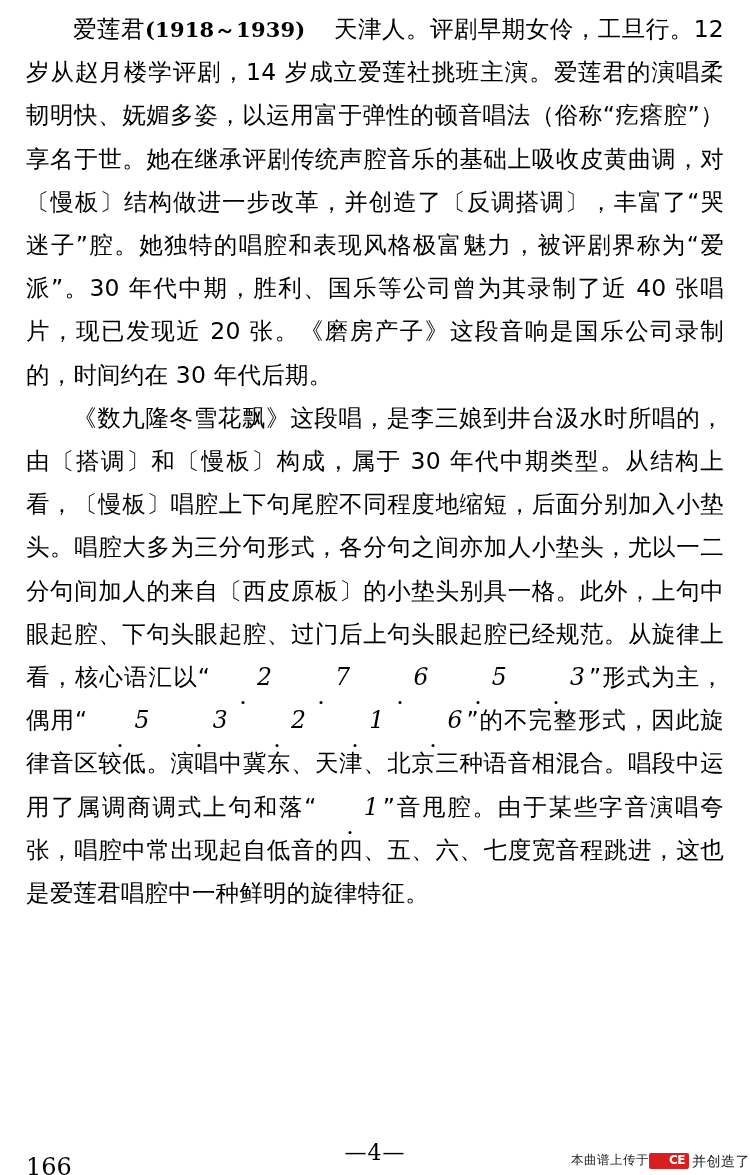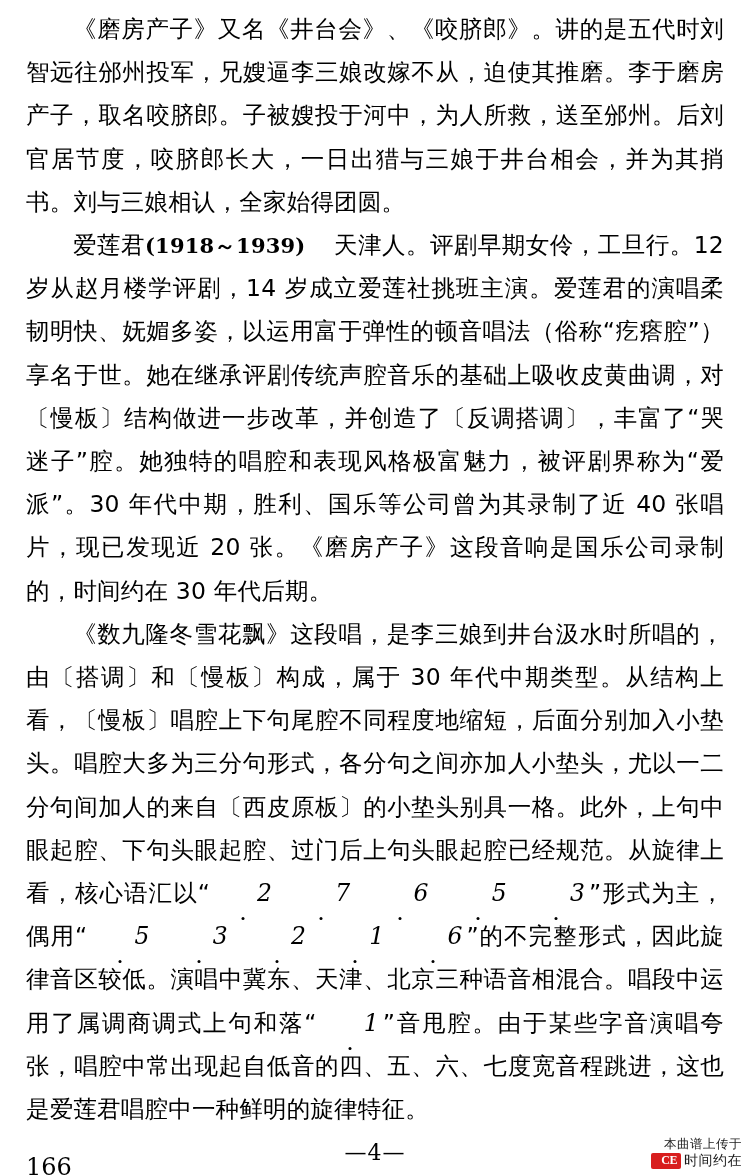--- a/index.html
+++ b/index.html
@@ -85,71 +85,69 @@
     left: 0;
     right: 0;
     bottom: 10px;
     text-align: center;
     font-size: 22px;
     font-family: "DejaVu Serif", "Liberation Serif", serif;
     letter-spacing: 1px;
   }
   .watermark {
     position: absolute;
-    right: 8px;
+    right: 0;
     bottom: 6px;
     display: flex;
-    flex-direction: column;
+    flex-direction: row;
     align-items: flex-end;
     line-height: 1.15;
-    font-family: Liberation Serif, serif;
   }
   .wm-top {
     font-size: 12.5px;
     color: #222;
     letter-spacing: 0.5px;
     margin-bottom: 2px;
   }
   .wm-brand {
     display: flex;
     align-items: center;
     gap: 3px;
   }
   .wm-logo {
     background: #d81e1e;
     color: #fff;
     font-size: 12px;
     font-weight: bold;
-    padding: 1px 4px 2px 10px;
+    padding: 1px 4px 2px 20px;
     border-radius: 2px;
     line-height: 1.05;
     letter-spacing: -0.5px;
   }
   .wm-name {
     font-size: 14px;
     color: #1a1a1a;
     letter-spacing: 0.5px;
   }
 </style>
 </head>
 <body>
 
 <div class="page">
 
-  <p class="para indent">《磨房产子》又名《井台会》、《咬脐郎》。讲的是五代时刘智远往邠州投军，兄嫂逼李三娘改嫁不从，迫使其推磨。李于磨房产子，取名咬脐郎。子被嫂投于河中，为人所救，送至邠州。后刘官居节度，咬脐郎长大，一日出猎与三娘于井台相会，并为其捎书。刘与三娘相认，全家始得团圆。</p>
 
   <p class="para indent"><span class="bold">爱莲君</span><span class="years">(1918～1939)</span><span class="gap-small"></span><span>天津人。评剧早期女伶，工旦行。12 岁从赵月楼学评剧，14 岁成立爱莲社挑班主演。爱莲君的演唱柔韧明快、妩媚多姿，以运用富于弹性的顿音唱法（俗称“疙瘩腔”）享名于世。她在继承评剧传统声腔音乐的基础上吸收皮黄曲调，对〔慢板〕结构做进一步改革，并创造了〔反调搭调〕，丰富了“哭迷子”腔。她独特的唱腔和表现风格极富魅力，被评剧界称为“爱派”。30 年代中期，胜利、国乐等公司曾为其录制了近 40 张唱片，现已发现近 20 张。《磨房产子》这段音响是国乐公司录制的，时间约在 30 年代后期。</span></p>
 
   <p class="para indent"><span>《数九隆冬雪花飘》这段唱，是李三娘到井台汲水时所唱的，由〔搭调〕和〔慢板〕构成，属于 30 年代中期类型。从结构上看，〔慢板〕唱腔上下句尾腔不同程度地缩短，后面分别加入小垫头。唱腔大多为三分句形式，各分句之间亦加人小垫头，尤以一二分句间加人的来自〔西皮原板〕的小垫头别具一格。此外，上句中眼起腔、下句头眼起腔、过门后上句头眼起腔已经规范。从旋律上看，核心语汇以“</span><span class="numseq"><span class="underdot">2</span> <span class="underdot">7</span> <span class="underdot">6</span> <span class="underdot">5</span> <span class="underdot">3</span></span><span>”形式为主，偶用“</span><span class="numseq"><span class="underdot">5</span> <span class="underdot">3</span> <span class="underdot">2</span> <span class="underdot">1</span> <span class="underdot">6</span></span><span>”的不完整形式，因此旋律音区较低。演唱中冀东、天津、北京三种语音相混合。唱段中运用了属调商调式上句和落“</span><span class="numseq"><span class="underdot">1</span></span><span>”音甩腔。由于某些字音演唱夸张，唱腔中常出现起自低音的四、五、六、七度宽音程跳进，这也是爱莲君唱腔中一种鲜明的旋律特征。</span></p>
 
   <div class="footer">
     <div class="page-num-left">166</div>
     <div class="page-num-center">—4—</div>
     <div class="watermark">
       <div class="wm-top">本曲谱上传于</div>
       <div class="wm-brand">
         <span class="wm-logo">CE</span>
-        <span class="wm-name">时间约在</span>
+        <span class="wm-name">并创造了</span>
       </div>
     </div>
   </div>
 
 </div>
 
 </body></html>

